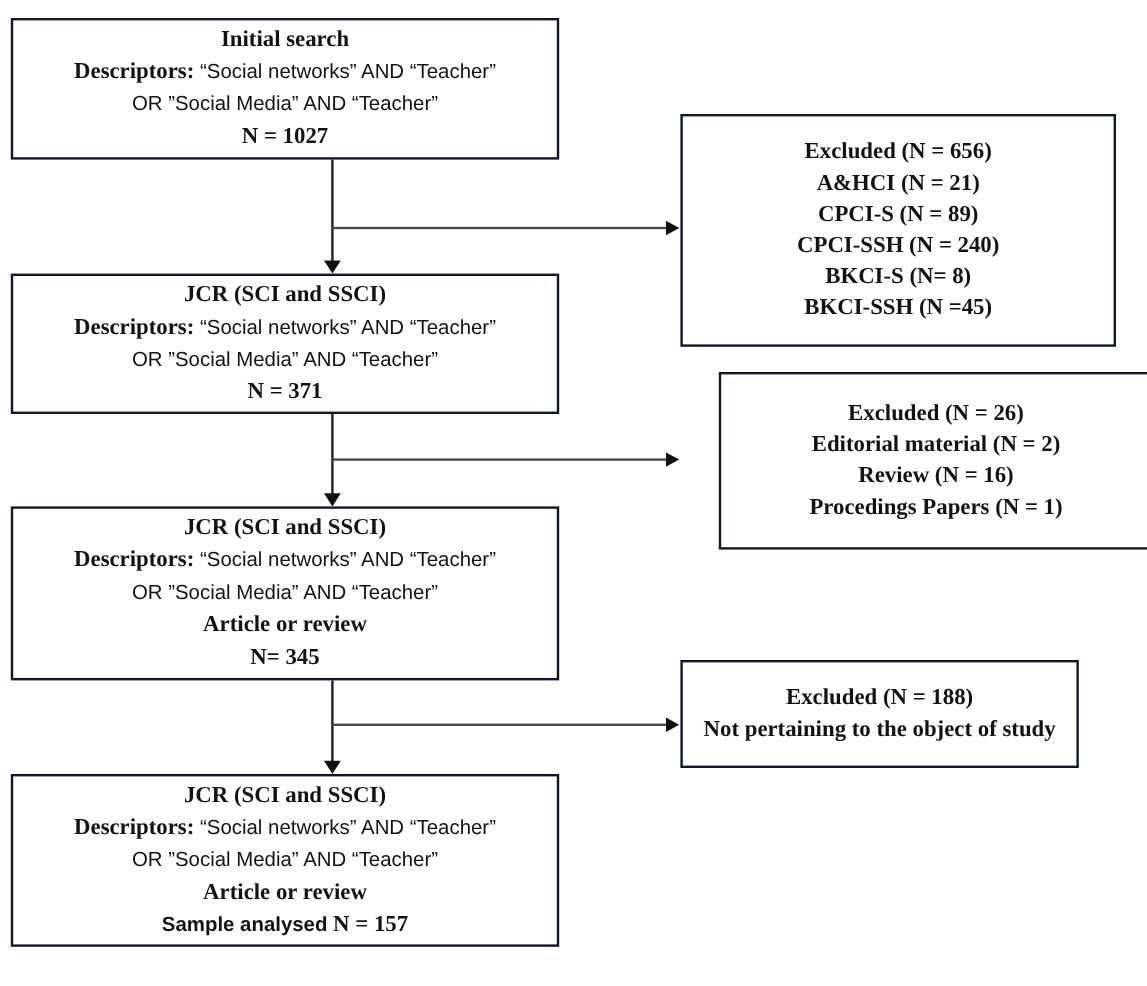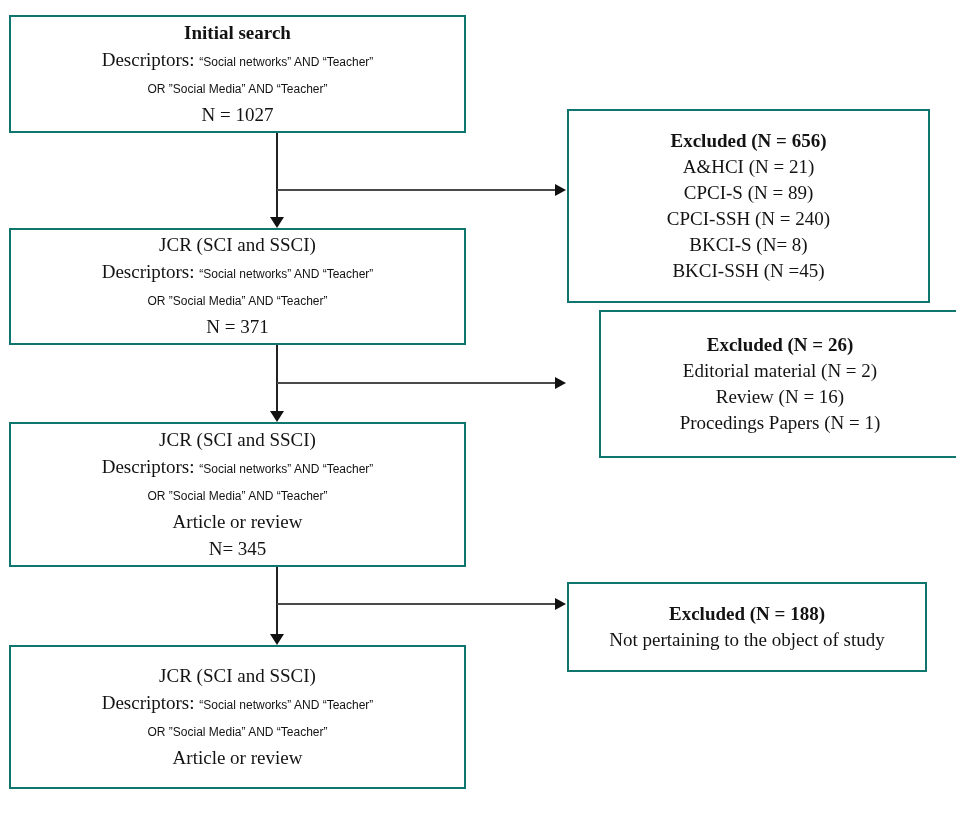--- a/index.html
+++ b/index.html
@@ -2,41 +2,41 @@
 <html><head>
 <meta charset="utf-8">
 <style>
   html, body { margin:0; padding:0; background:#ffffff; }
   #canvas {
     position:relative; width:956px; height:822px; background:#ffffff;
     overflow:hidden;
   }
   .box {
     position:absolute; box-sizing:border-box;
-    border:2px solid #0f766e; background:#ffffff;
+    border:2px solid #0f172a; background:#ffffff;
     display:flex; flex-direction:column; justify-content:center; align-items:center;
     text-align:center; color:#131313;
   }
   .box .line { white-space:nowrap; }
   .main-box .line { line-height:26px; }
   .excl-box .line { line-height:25px; }
-  .f-serif { font-family:"Liberation Serif","DejaVu Serif",serif; font-size:19px; }
-  .f-sans  { font-family:"Liberation Sans","DejaVu Sans",sans-serif; font-size:12px; }
+  .f-serif { font-family:"Liberation Serif","DejaVu Serif",serif; font-size:19px;font-weight:bold; }
+  .f-sans  { font-family:"Liberation Sans","DejaVu Sans",sans-serif; font-size:17px; }
   .bold { font-weight:bold; }
 
   
   #box-initial  { left:9px;   top:15px;  width:457px; height:118px; }
   #box-jcr1     { left:9px;   top:228px; width:457px; height:117px; }
   #box-jcr2     { left:9px;   top:422px; width:457px; height:145px; }
   #box-final    { left:9px;   top:645px; width:457px; height:144px; }
 
   
-  #box-excl1    { left:567px; top:109px;  width:363px; height:194px; }
+  #box-excl1    { left:567px; top:95px;  width:363px; height:194px; }
   #box-excl2    { left:567px; top:310px; width:362px; height:148px;margin-left:32px; }
-  #box-excl3    { left:567px; top:582px; width:360px; height:90px;  }
+  #box-excl3    { left:567px; top:550px; width:332px; height:90px;  }
 
   
   .vline { position:absolute; width:2px; background:#222222; }
   .hline { position:absolute; height:2px; background:#4a4a4a; }
   .arrowhead-down {
     position:absolute; width:0; height:0;
     border-left:7px solid transparent; border-right:7px solid transparent;
     border-top:11px solid #111111;
   }
   .arrowhead-right {
@@ -84,20 +84,21 @@
       <div class="line"><span class="f-sans">OR ”Social Media” AND “Teacher”</span></div>
       <div class="line"><span class="f-serif">Article or review</span></div>
       <div class="line"><span class="f-serif">N= 345</span></div>
     </div>
 
   <div class="box main-box" id="box-final">
       <div class="line"><span class="f-serif">JCR (SCI and SSCI)</span></div>
       <div class="line"><span class="f-serif">Descriptors: </span><span class="f-sans">“Social networks” AND “Teacher”</span></div>
       <div class="line"><span class="f-sans">OR ”Social Media” AND “Teacher”</span></div>
       <div class="line"><span class="f-serif">Article or review</span></div>
+      <div class="line"><span class="f-sans bold">Sample analysed </span><span class="f-serif bold">N = 157</span></div>
     </div>
 
   <div class="box excl-box" id="box-excl1">
       <div class="line"><span class="f-serif bold">Excluded (N = 656)</span></div>
       <div class="line"><span class="f-serif">A&amp;HCI (N = 21)</span></div>
       <div class="line"><span class="f-serif">CPCI-S (N = 89)</span></div>
       <div class="line"><span class="f-serif">CPCI-SSH (N = 240)</span></div>
       <div class="line"><span class="f-serif">BKCI-S (N= 8)</span></div>
       <div class="line"><span class="f-serif">BKCI-SSH (N =45)</span></div>
     </div>

